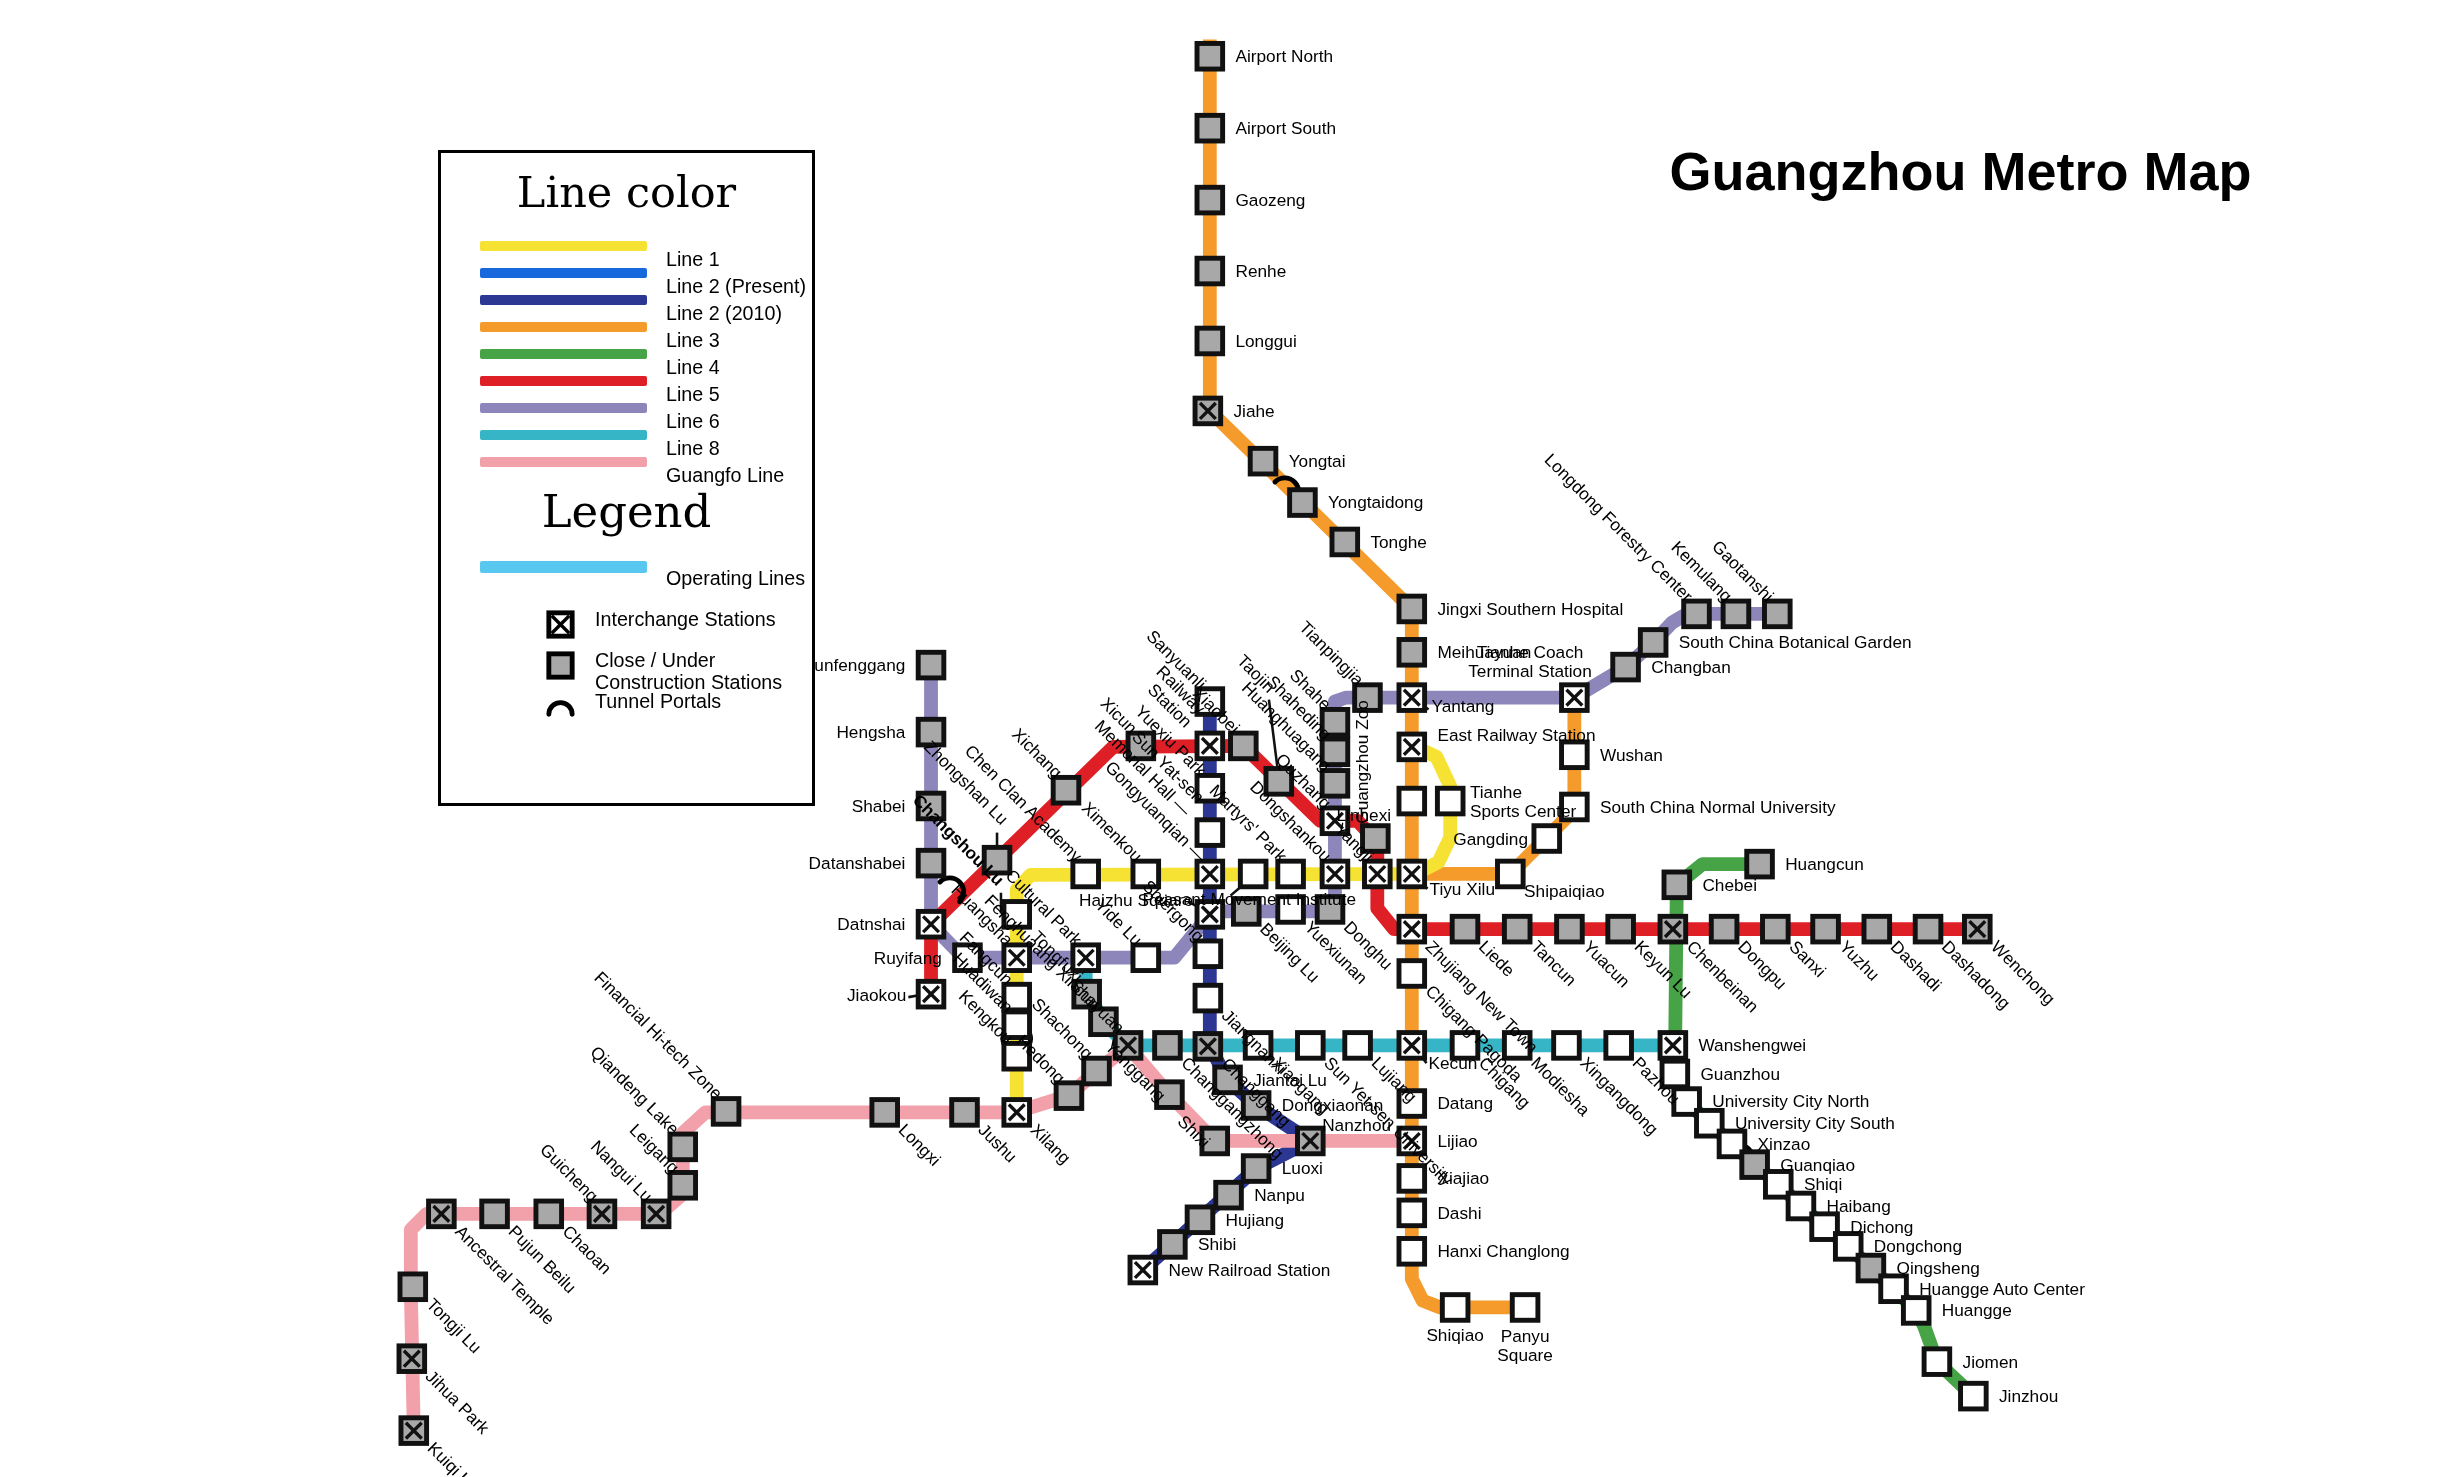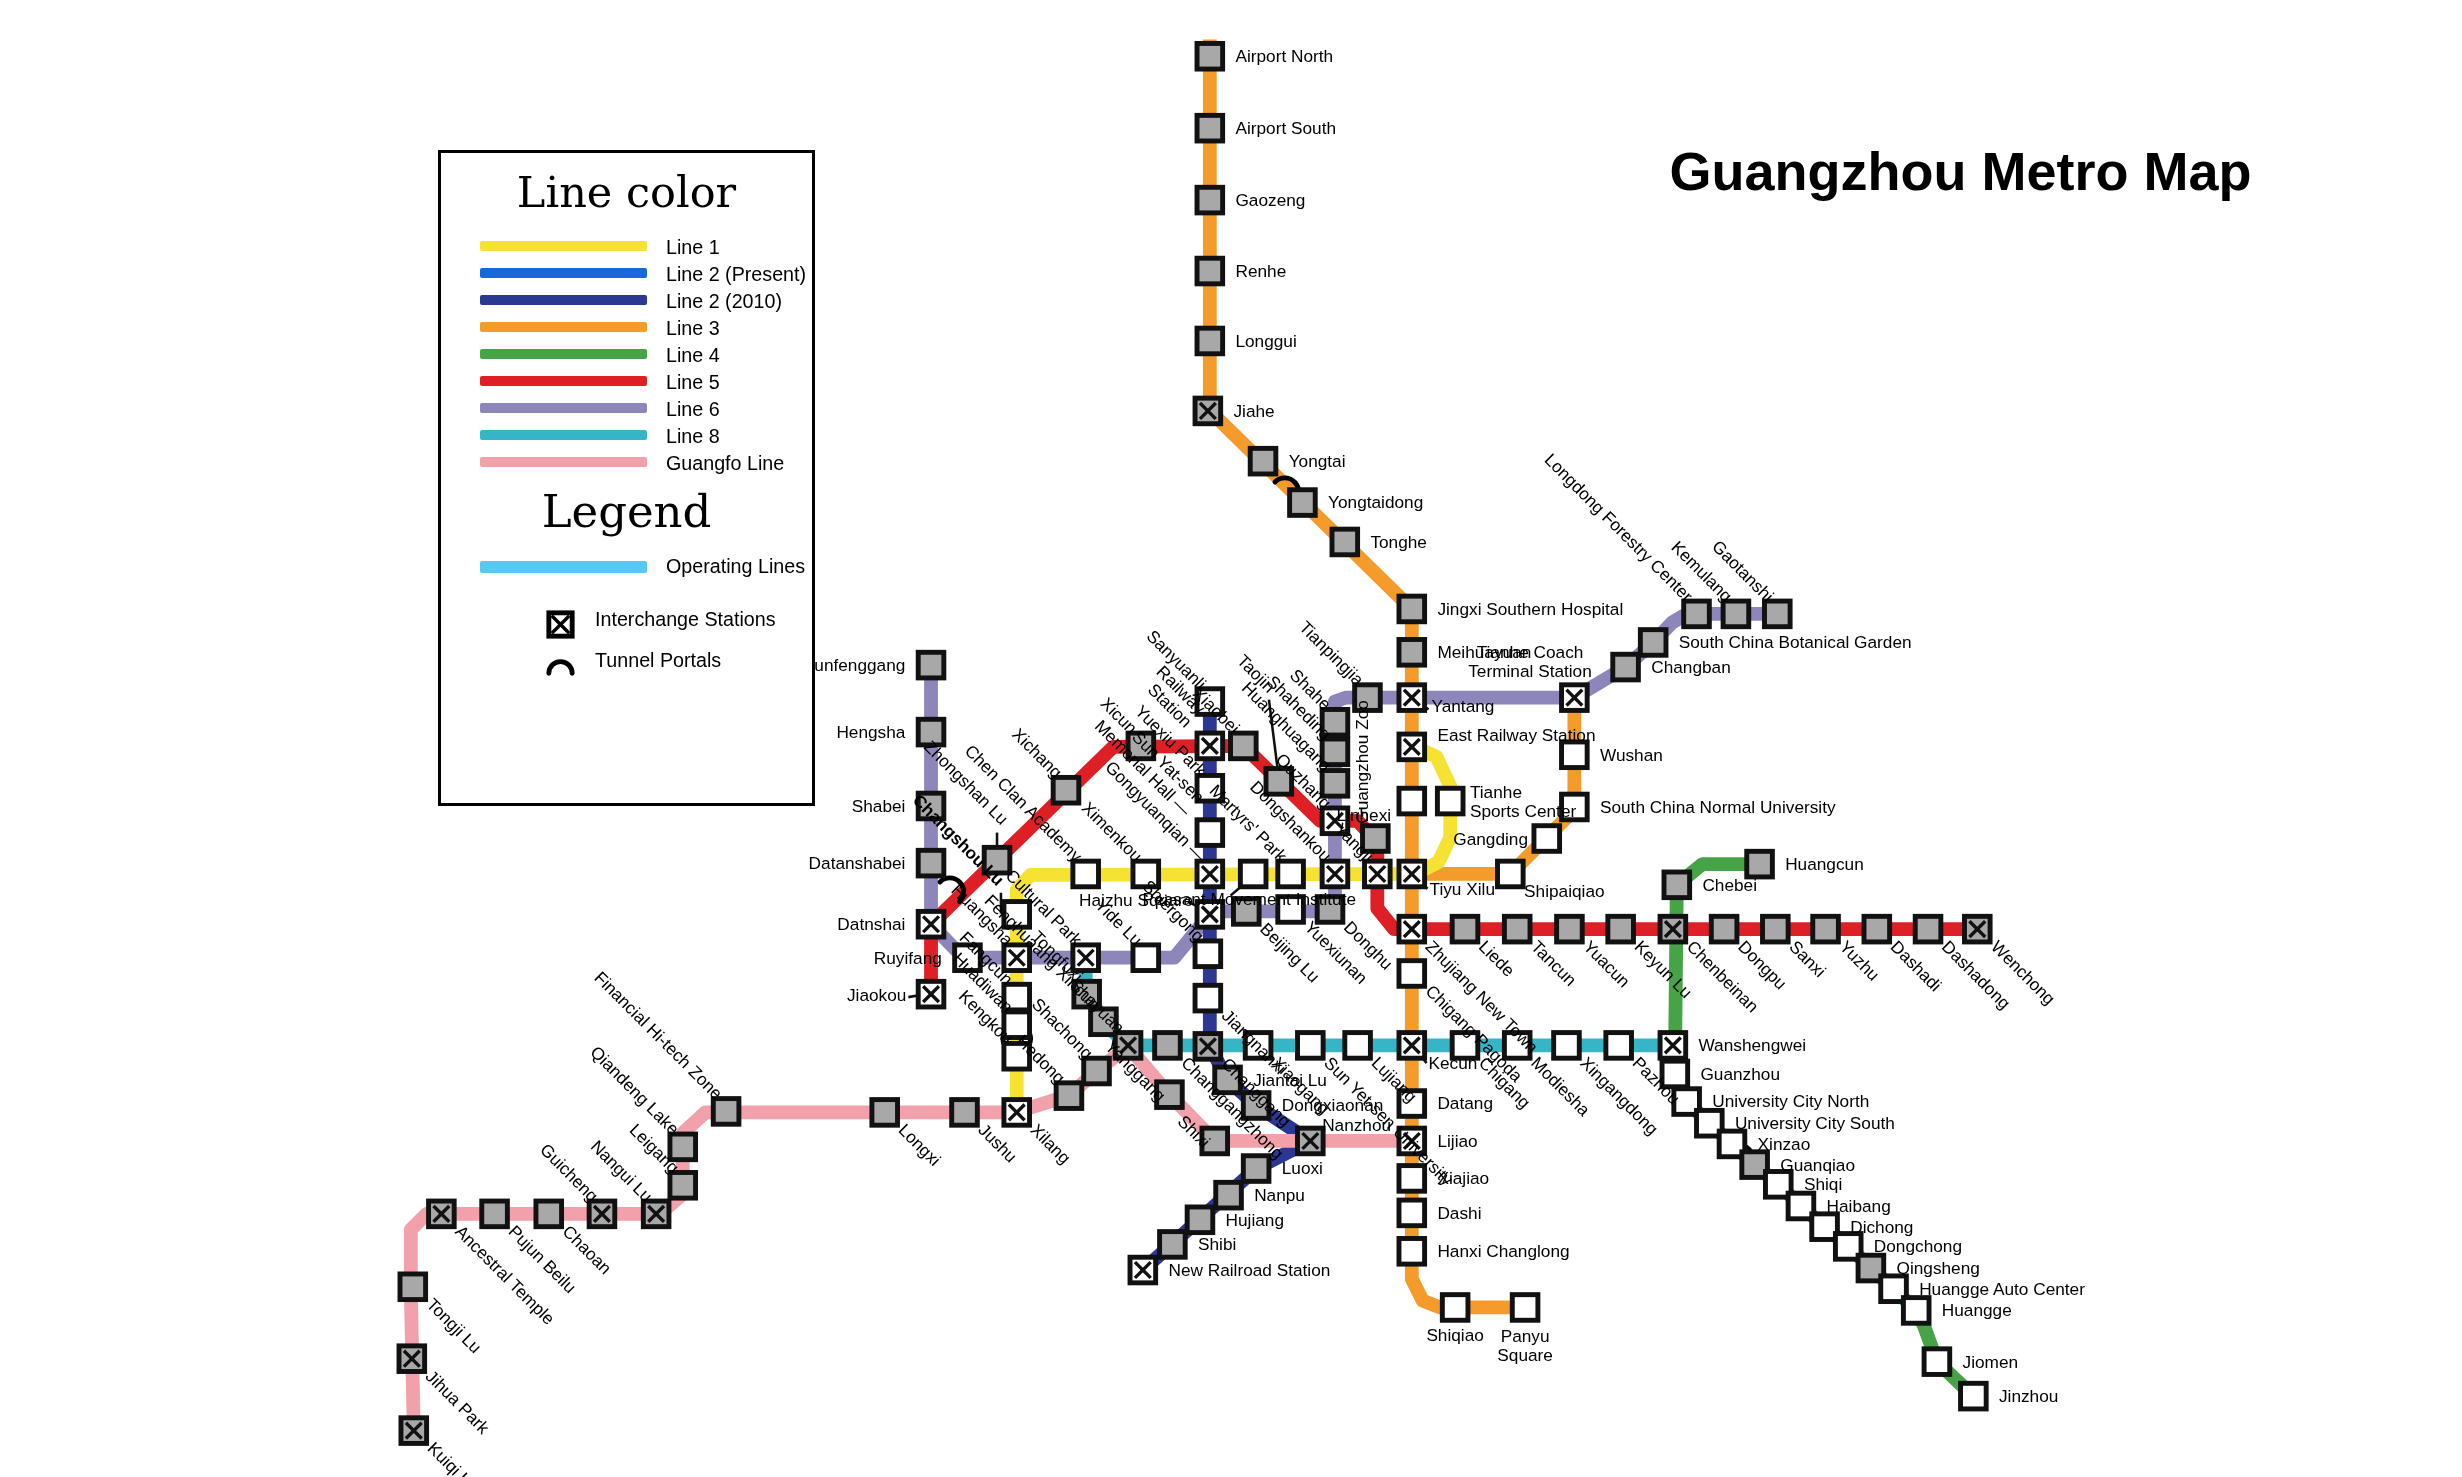--- a/index.html
+++ b/index.html
@@ -10,21 +10,21 @@
     font-size:54px;font-weight:bold;color:#000;letter-spacing:0px;white-space:nowrap;}
   
   #legend-box{position:absolute;left:438px;top:150px;width:377px;height:656px;
     border:3.9px solid #000;background:#fff;box-sizing:border-box;}
   .legend-h{font-family:"DejaVu Serif","Liberation Serif",serif;color:#000000;text-align:center;}
   #legend-line-color-title{font-size:43px;margin-top:13.8px;}
   #legend-title{font-size:45px;margin-top:9.9px;}
   #legend-lines{margin-top:15.8px;}
   .lg-row{position:relative;height:27px;}
   .lg-swatch{position:absolute;left:39px;top:8.9px;width:167px;height:9.9px;border-radius:2px;}
-  .lg-label{position:absolute;left:225px;top:3px;font-size:19.7px;color:#000;white-space:nowrap;}
+  .lg-label{position:absolute;left:225px;top:15px;font-size:19.7px;color:#000;white-space:nowrap;}
   #legend-operating{position:relative;height:29.6px;margin-top:13.8px;}
   #legend-symbols{margin-top:25.6px;}
   .sym-row{position:relative;min-height:41px;}
   .sym-icon{position:absolute;left:102px;top:0px;}
   .sym-label{position:absolute;left:154px;top:2px;font-size:19.7px;color:#000;line-height:21.7px;white-space:nowrap;}
   svg text{font-family:"Liberation Sans",sans-serif;}
 </style>
 </head>
 <body>
 
@@ -757,20 +757,29 @@
               <rect x="6" y="6" width="24" height="24" fill="#fff" stroke="#000" stroke-width="5"></rect>
               <line x1="9" y1="9" x2="27" y2="27" stroke="#000" stroke-width="3.5"></line>
               <line x1="27" y1="9" x2="9" y2="27" stroke="#000" stroke-width="3.5"></line>
             </svg></div>
           <div class="sym-label">
             <div>Interchange Stations</div>
           </div>
         </div>
         <div class="sym-row">
           <div class="sym-icon"><svg width="35" height="35" viewBox="0 0 36 36">
+              <rect x="6" y="6" width="24" height="24" fill="#A8A8A8" stroke="#000" stroke-width="5"></rect>
+            </svg></div>
+          <div class="sym-label">
+            <div>Close / Under</div>
+            <div>Construction Stations</div>
+          </div>
+        </div>
+        <div class="sym-row">
+          <div class="sym-icon"><svg width="35" height="35" viewBox="0 0 36 36">
               <path d="M6 26 A 12 12 0 0 1 30 26" fill="none" stroke="#000" stroke-width="5" stroke-linecap="round"></path>
             </svg></div>
           <div class="sym-label">
             <div>Tunnel Portals</div>
           </div>
         </div>
       </div>
   </div>
 
 </div>

